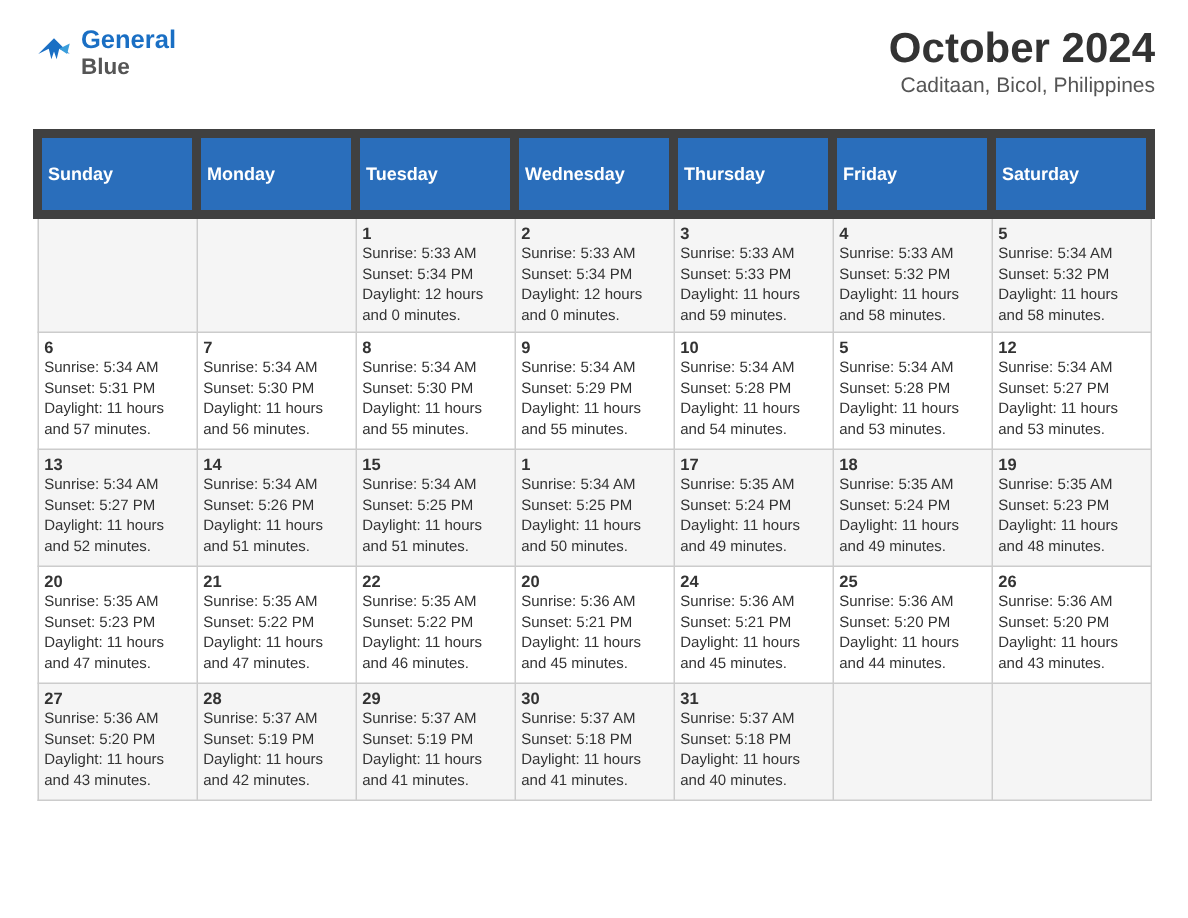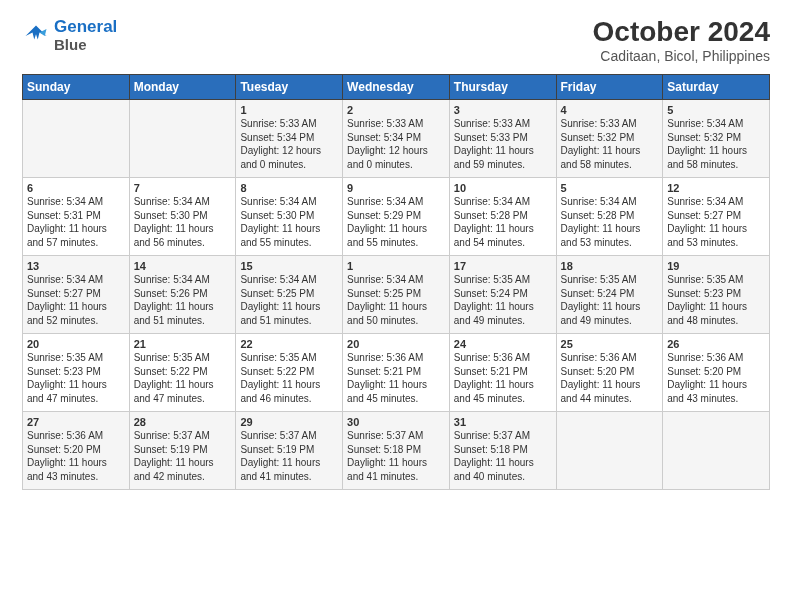--- a/index.html
+++ b/index.html
@@ -11,21 +11,21 @@
       overflow: hidden;
     }
     .page {
       width: 792px;
       padding: 18px 22px 12px 22px;
     }
     .header {
       display: flex;
       align-items: flex-start;
       justify-content: space-between;
-      margin-bottom: 10px;
+      margin-bottom: 22px;
     }
     .logo {
       display: flex;
       align-items: center;
       gap: 4px;
     }
     .logo-bird {
       width: 28px;
       height: 28px;
     }
@@ -46,23 +46,23 @@
     table {
       width: 100%;
       border-collapse: collapse;
       table-layout: fixed;
     }
     thead tr th {
       background-color: #2a6ebb;
       color: #fff;
       font-size: 12px;
       font-weight: bold;
-      padding: 5px 4px;
+      padding: 17px 4px;
       text-align: left;
-      border: 1px solid #404040;
+      border: 6px solid #404040;
     }
     tbody tr td {
       border: 1px solid #ccc;
       vertical-align: top;
       padding: 4px 4px 4px 4px;
       font-size: 10.2px;
       color: #333;
       height: 78px;
     }
     tbody tr:nth-child(odd) td {

